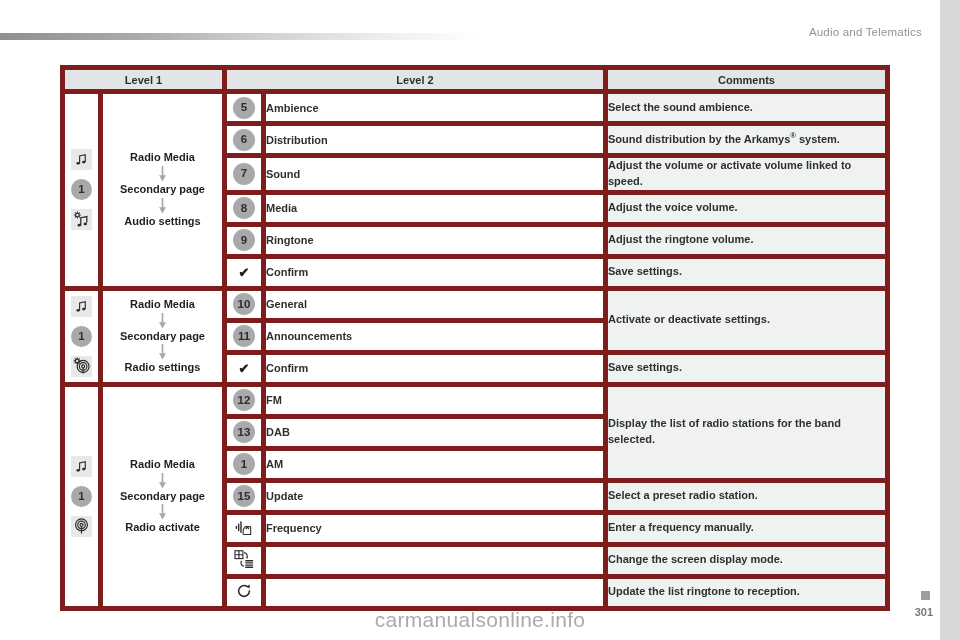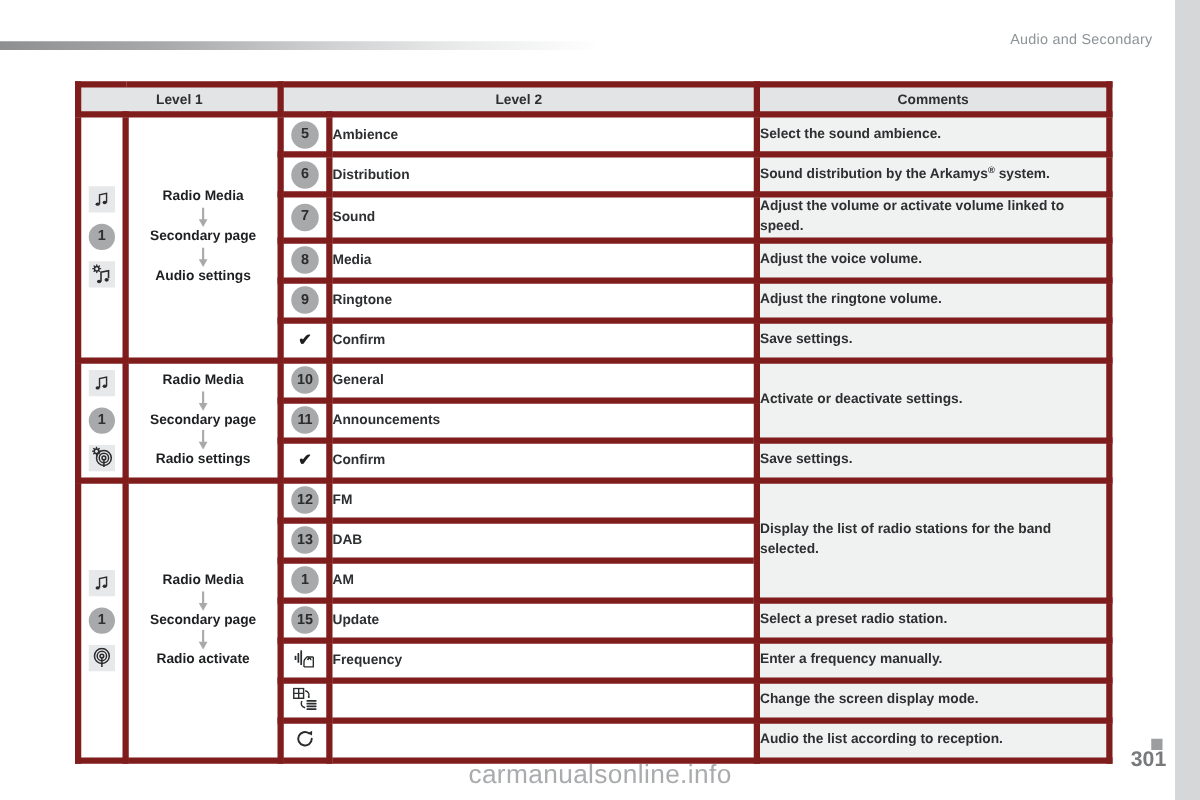--- a/index.html
+++ b/index.html
@@ -164,38 +164,38 @@
     position: absolute;
     left: 0; right: 0; bottom: 8px;
     text-align: center;
     font-size: 21px;
     color: #a9abad;
     letter-spacing: .3px;
   }
   .pagenum {
     position: absolute;
     right: 27px; bottom: 22px;
-    font-size: 17px;
+    font-size: 11px;
     font-weight: bold;
     color: #77797b;
   }
   .pagemark {
     position: absolute;
     right: 30px; bottom: 40px;
     width: 9px; height: 9px;
     background: #9b9d9f;
   }
 </style>
 </head>
 <body>
 
 <div id="page">
 
   <div class="head-rule"></div>
-  <div class="head-title">Audio and Secondary</div>
+  <div class="head-title">Audio and Telematics</div>
   <div class="edge-strip"></div>
 
   <div class="tbl-wrap">
     <table class="menu">
       <colgroup>
         <col class="c-icon">
           <col class="c-path">
           <col class="c-num">
           <col class="c-label">
           <col class="c-comm">
@@ -407,21 +407,21 @@
                 </svg></span></td>
             <td class="labelcell"></td>
             <td class="commcell" rowspan="1">Change the screen display mode.</td>
           </tr>
           <tr>
             <td class="numcell"><span><svg width="18" height="18" viewBox="0 0 24 24">
                   <path d="M19.2 12a7.2 7.2 0 1 1-2.9-5.8" fill="none" stroke="#2a2c2e" stroke-width="2.1" stroke-linecap="round"></path>
                   <path d="M19.6 3.4l-.1 5.1-4.6-2.4z" fill="#2a2c2e"></path>
                 </svg></span></td>
             <td class="labelcell"></td>
-            <td class="commcell" rowspan="1">Audio the list according to reception.</td>
+            <td class="commcell" rowspan="1">Update the list ringtone to reception.</td>
           </tr>
         </tbody>
     </table>
   </div>
 
   <div class="pagemark"></div>
   <div class="pagenum">301</div>
   <div class="watermark">carmanualsonline.info</div>
 </div>
 

